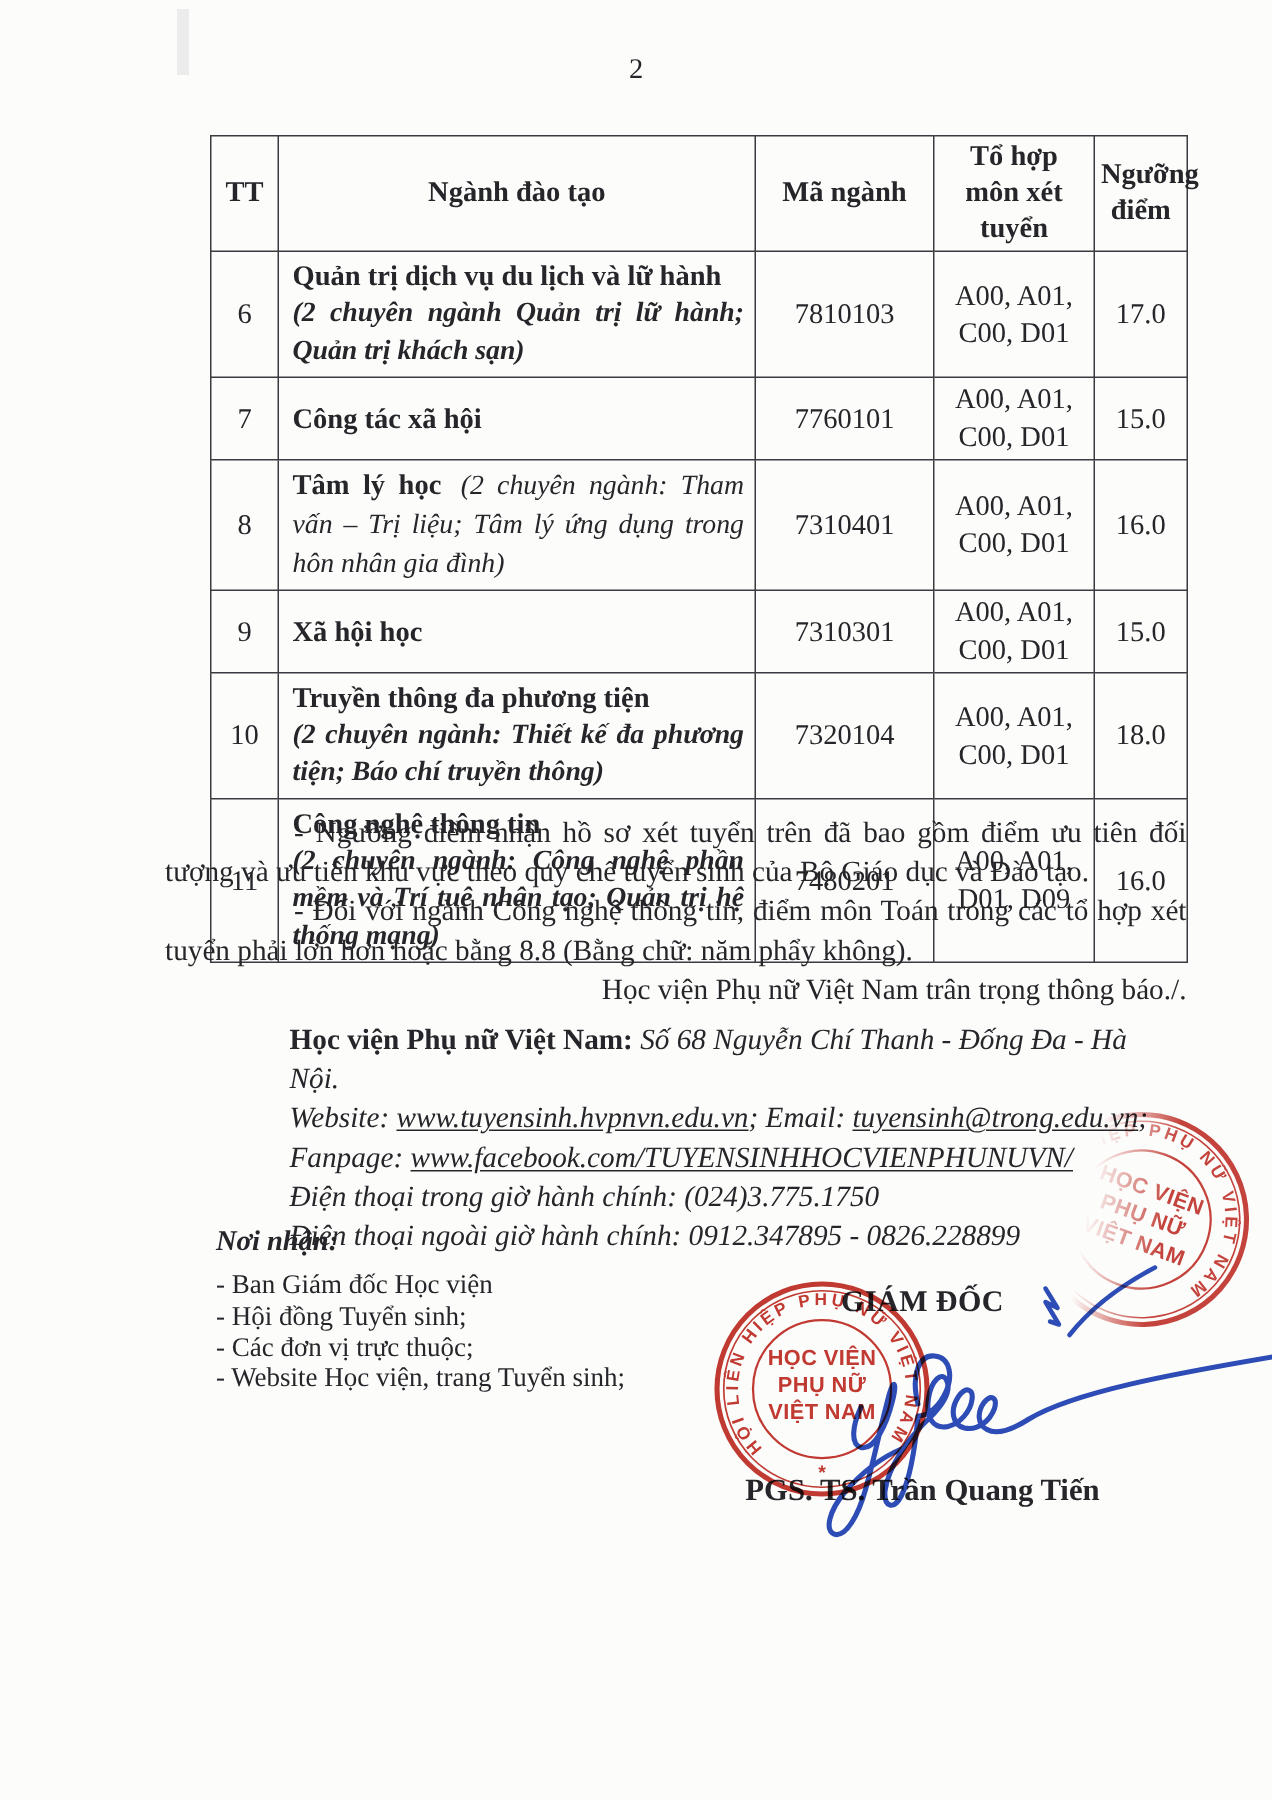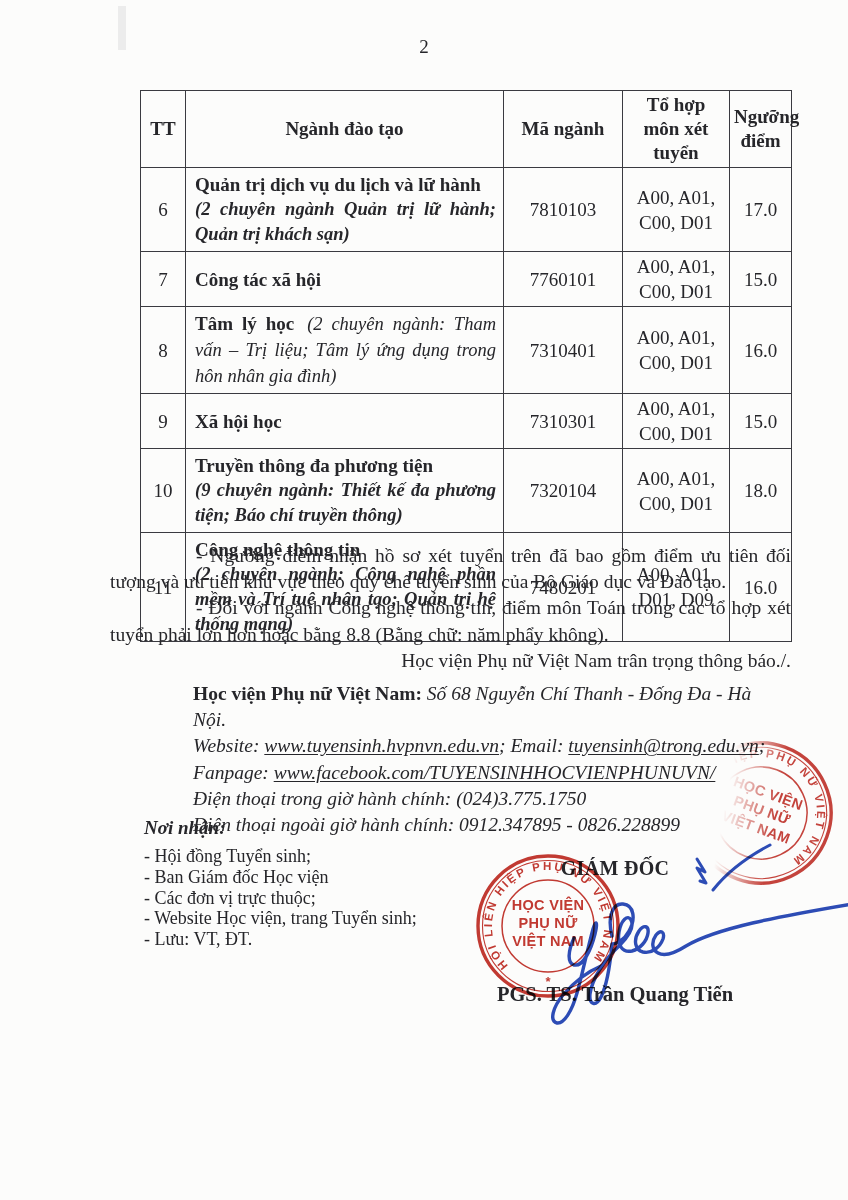--- a/index.html
+++ b/index.html
@@ -133,21 +133,21 @@
           <span class="mname">Xã hội học</span>
         </td>
         <td class="c-code">7310301</td>
         <td class="c-combo">A00, A01, C00, D01</td>
         <td class="c-score">15.0</td>
       </tr>
       <tr style="height:77px">
         <td class="c-tt">10</td>
         <td class="c-name">
           <span class="mname">Truyền thông đa phương tiện</span>
-          <span class="mdetail block">(9 chuyên ngành: Thiết kế đa phương tiện; Báo chí truyền thông)</span>
+          <span class="mdetail block">(2 chuyên ngành: Thiết kế đa phương tiện; Báo chí truyền thông)</span>
         </td>
         <td class="c-code">7320104</td>
         <td class="c-combo">A00, A01, C00, D01</td>
         <td class="c-score">18.0</td>
       </tr>
       <tr style="height:71px">
         <td class="c-tt">11</td>
         <td class="c-name">
           <span class="mname">Công nghệ thông tin</span>
           <span class="mdetail block">(2 chuyên ngành: Công nghệ phần mềm và Trí tuệ nhân tạo; Quản trị hệ thống mạng)</span>
@@ -168,25 +168,24 @@
   <div class="contact">
     <div class="c-line"><b>Học viện Phụ nữ Việt Nam:</b> <span class="it">Số 68 Nguyễn Chí Thanh - Đống Đa - Hà Nội.</span></div>
     <div class="c-line it"><span>Website:</span> <u>www.tuyensinh.hvpnvn.edu.vn</u><span>;</span> <span>Email:</span> <u>tuyensinh@trong.edu.vn</u><span>;</span></div>
     <div class="c-line it"><span>Fanpage:</span> <u>www.facebook.com/TUYENSINHHOCVIENPHUNUVN/</u></div>
     <div class="c-line it">Điện thoại trong giờ hành chính: (024)3.775.1750</div>
     <div class="c-line it">Điện thoại ngoài giờ hành chính: 0912.347895 - 0826.228899</div>
   </div>
 
   <div class="recipients">
     <div class="rec-label">Nơi nhận:</div>
+    <div class="rec-item">- Ban Giám đốc Học viện</div>
     <div class="rec-item">- Hội đồng Tuyển sinh;</div>
-    <div class="rec-item">- Ban Giám đốc Học viện</div>
     <div class="rec-item">- Các đơn vị trực thuộc;</div>
     <div class="rec-item">- Website Học viện, trang Tuyển sinh;</div>
-    <div class="rec-item">- Lưu: VT, ĐT.</div>
   </div>
 
   <div class="sig-title">GIÁM ĐỐC</div>
   <div class="sig-name">PGS. TS. Trần Quang Tiến</div>
 
   <svg class="seal seal-main" width="160" height="160" viewBox="0 0 160 160">
     <circle cx="80" cy="80" r="70" stroke-width="3.4"></circle>
     <circle cx="80" cy="80" r="65.5" stroke-width="1.1"></circle>
     <circle cx="80" cy="80" r="46" stroke-width="1.5"></circle>
     <path id="ringA" d="M 40.4 119.6 A 56 56 0 1 1 119.6 119.6" fill="none"></path>

